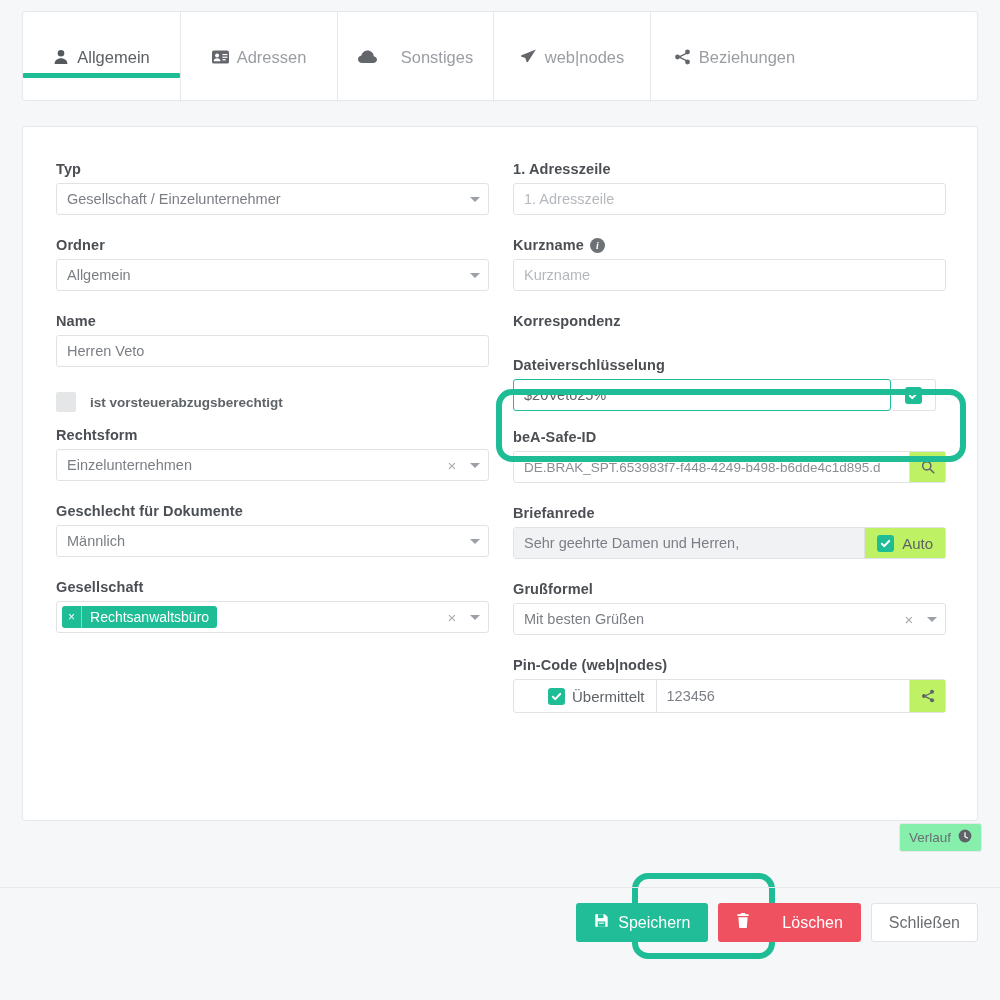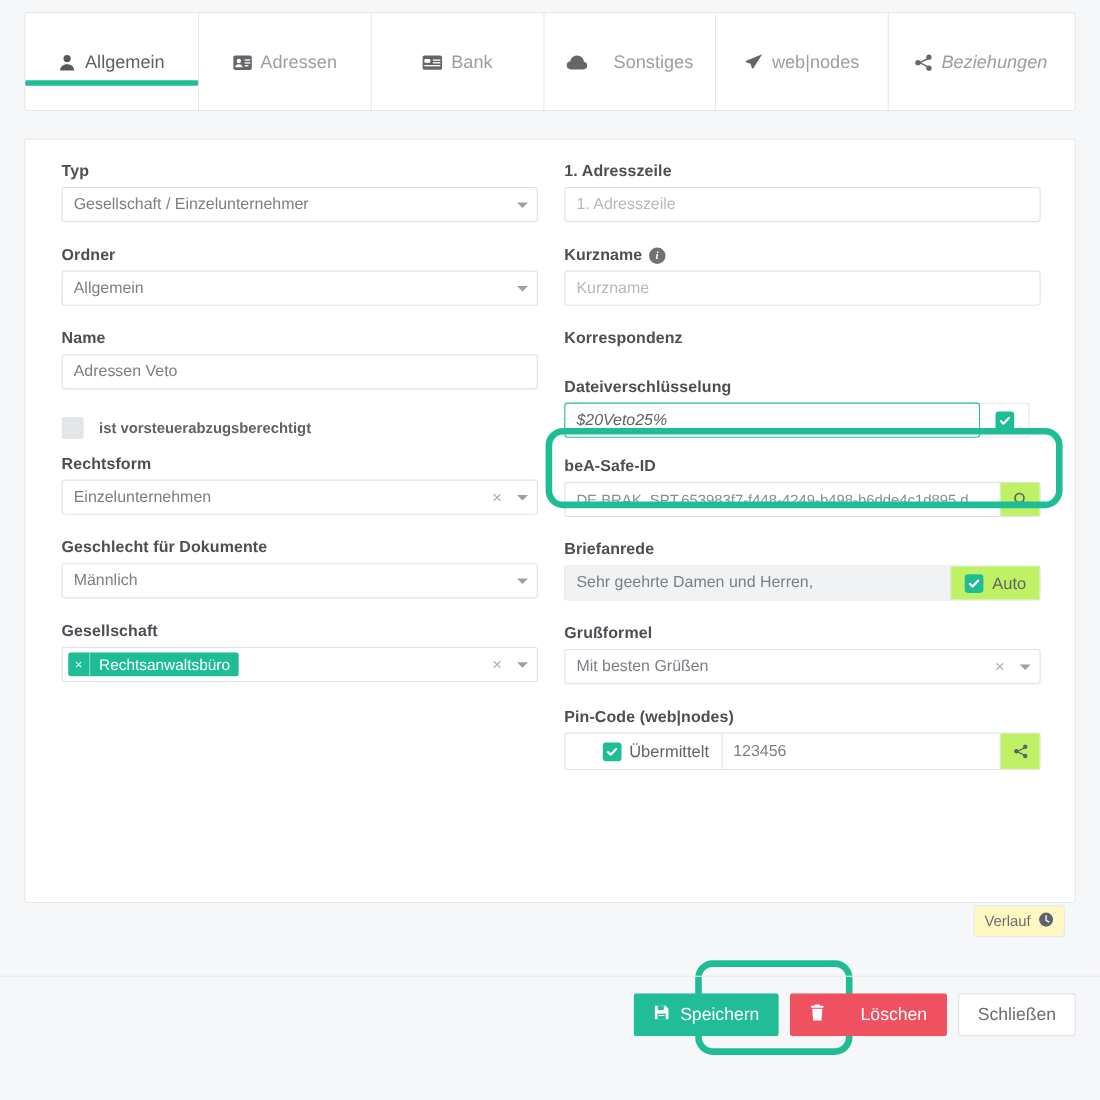--- a/index.html
+++ b/index.html
@@ -30,28 +30,28 @@
   .tab.active .ico { color: #55595e; }
   .tab-underline {
     position: absolute; left: 0; right: 0; bottom: 24px; height: 5px;
     background: #1fbd96; border-radius: 1px;
   }
   .tab-w0 { width: 158px; }
   .tab-w1 { width: 157px; }
   .tab-w2 { width: 157px; }
   .tab-w3 { width: 156px; gap: 24px; }
   .tab-w4 { width: 157px; }
-  .tab-w5 { width: 167px; font-style: italic; }
+  .tab-w5 { width: 167px; }
 
   
   .formcard {
     position: absolute; left: 22px; top: 126px; width: 956px; height: 695px;
     background: #fff; border: 1px solid #e6e8ea; border-radius: 3px;
   }
-  .cols { position: absolute; left: 33px; top: 21px; width: 890px; display: flex; gap: 24px; }
+  .cols { position: absolute; left: 33px; top: 34px; width: 890px; display: flex; gap: 24px; }
   .col { width: 433px; }
 
   .lbl {
     font-size: 14.5px; font-weight: bold; color: #4b4f54;
     margin-bottom: 6px; display: flex; align-items: center; gap: 6px;
     letter-spacing: .1px;
   }
   .fld-gap { height: 22px; }
 
   .ctrl {
@@ -126,27 +126,27 @@
   }
 
   
   .hl-ring {
     position: absolute; border: 6px solid #1fbd96; border-radius: 16px;
     pointer-events: none;
   }
   #hl-datei { left: 496px; top: 389px; width: 470px; height: 73px; }
   #hl-save  { left: 632px; top: 873px; width: 143px; height: 86px; }
 
-  .datei-input-active { border-color: #1fbd96 !important; font-style: italic; }
+  .datei-input-active { border-color: #1fbd96 !important; }
 
   
   .verlauf {
-    position: absolute; right: 32px; top: 823px;
+    position: absolute; right: 18px; top: 823px;
     display: inline-flex; align-items: center; gap: 7px;
-    background: #fef9c3; border: 1px solid #e6e8ea; border-radius: 3px;
+    background: #86efac; border: 1px solid #e6e8ea; border-radius: 3px;
     padding: 5px 9px; font-size: 13.5px; color: #6a6e73; cursor: pointer;
   }
 
   
   .divider { position: absolute; left: 0; top: 887px; width: 1000px; height: 1px; background: #e7e9eb; }
   .footer {
     position: absolute; right: 22px; top: 903px;
     display: flex; align-items: center; gap: 10px;
   }
   .btn {
@@ -184,32 +184,20 @@
               <circle cx="5.4" cy="5.4" r="2.1" fill="#fff"></circle>
               <path d="M1.8 11.4c0-1.9 1.6-3 3.6-3s3.6 1.1 3.6 3z" fill="#fff"></path>
               <rect x="11" y="3.8" width="5.4" height="1.3" fill="#fff"></rect>
               <rect x="11" y="6.6" width="5.4" height="1.3" fill="#fff"></rect>
               <rect x="11" y="9.3" width="3.6" height="1.3" fill="#fff"></rect>
             </svg>
         </span>
         <span>Adressen</span>
       </div>
 
-      <div class="tab tab-w2">
-        <span class="ico">
-          <svg width="18" height="14" viewBox="0 0 18 13" fill="currentColor">
-              <rect x="0" y="0" width="18" height="13" rx="2"></rect>
-              <rect x="1.8" y="3.2" width="5.4" height="3.4" rx="1" fill="#fff"></rect>
-              <rect x="9.5" y="3.6" width="6.8" height="1.2" fill="#fff"></rect>
-              <rect x="9.5" y="6" width="6.8" height="1.2" fill="#fff"></rect>
-              <rect x="1.8" y="8.6" width="14.4" height="1.2" fill="#fff"></rect>
-            </svg>
-        </span>
-        <span>Bank</span>
-      </div>
 
       <div class="tab tab-w3">
         <span class="ico">
           <svg width="19" height="14" viewBox="0 0 19 13" fill="currentColor">
               <path d="M4.2 12.6C1.9 12.6 0 10.9 0 8.8c0-1.9 1.5-3.5 3.4-3.7C4 2.2 6.5 0 9.6 0c3.3 0 6 2.5 6.2 5.7 1.8.3 3.2 1.7 3.2 3.4 0 2-1.7 3.5-3.8 3.5z"></path>
             </svg>
         </span>
         <span>Sonstiges</span>
       </div>
 
@@ -260,21 +248,21 @@
             <span class="caret">
                 <i></i>
               </span>
           </div>
         </div>
         <div class="fld-gap"></div>
 
         <div>
           <div class="lbl">Name</div>
           <div class="ctrl">
-            <span class="val">Adressen Veto</span>
+            <span class="val">Herren Veto</span>
           </div>
         </div>
         <div style="height:20px"></div>
 
         <div class="cb-row">
           <span class="cb cb-big off"></span>
           <span class="cbtxt">ist vorsteuerabzugsberechtigt</span>
         </div>
         <div style="height:10px"></div>
 

